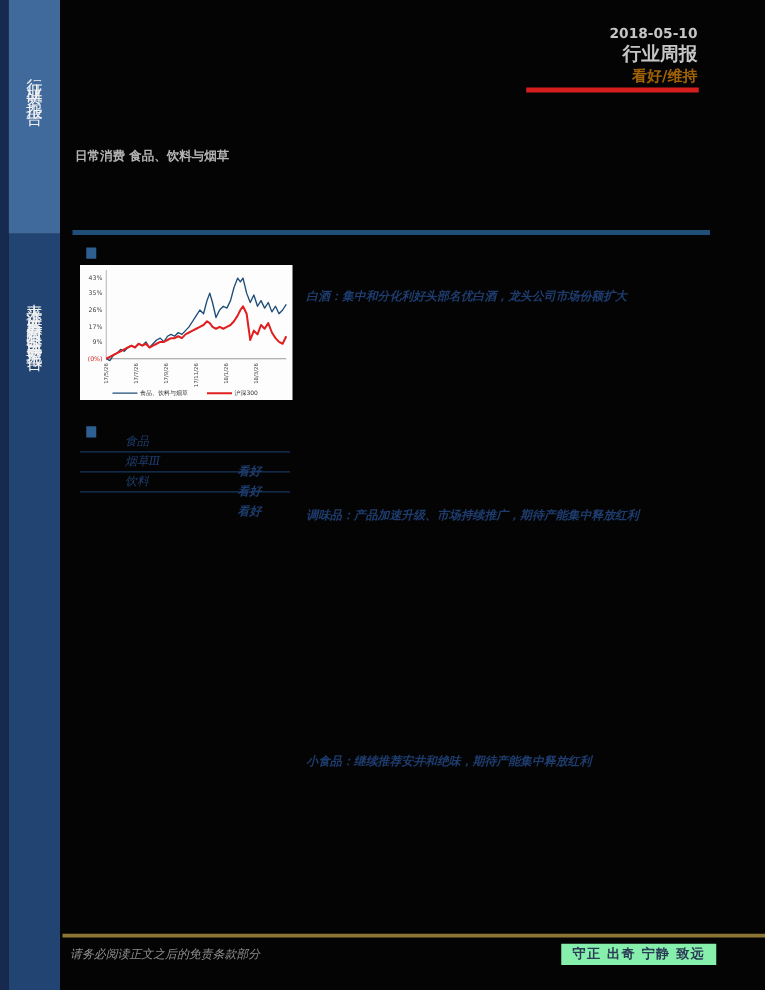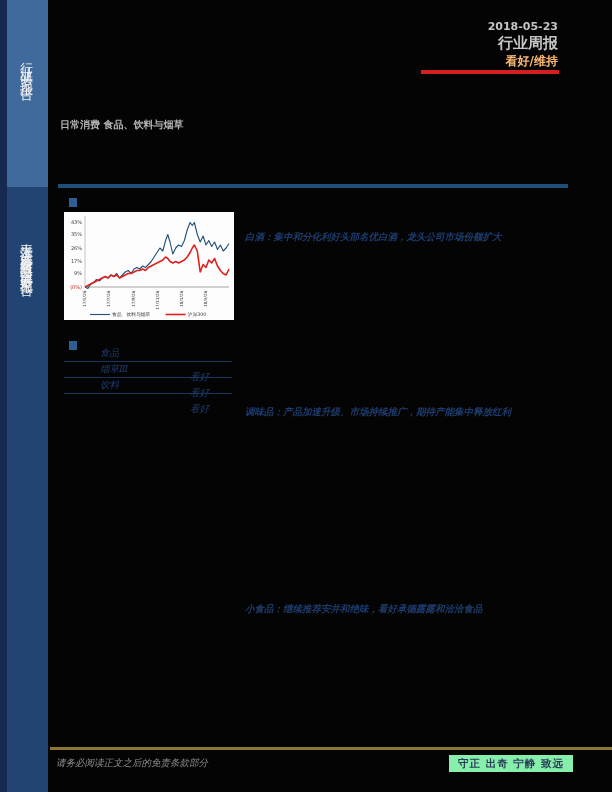--- a/index.html
+++ b/index.html
@@ -20,40 +20,40 @@
   .logo-mark{position:absolute;left:4px;top:4px;}
   .logo-cn{position:absolute;left:71px;top:28px;font-size:24px;font-weight:bold;
            color:#24338f;letter-spacing:0.5px;white-space:nowrap;}
   .logo-en{position:absolute;left:72px;top:58px;font-size:10.5px;font-weight:bold;
            color:#24338f;letter-spacing:1.6px;white-space:nowrap;}
 
   
   .hdr-right{position:absolute;right:54px;top:18px;text-align:right;}
   .hdr-date{font-size:11px;font-weight:bold;color:#c6c6c6;line-height:17px;}
   .hdr-type{font-size:15px;font-weight:bold;color:#c6c6c6;line-height:17px;}
-  .hdr-rating{font-size:12px;font-weight:bold;color:#fdba74;line-height:18px;}
+  .hdr-rating{font-size:12px;font-weight:bold;color:#a16207;line-height:18px;}
   .hdr-redline{position:absolute;left:421px;top:70px;width:138px;height:4px;background:#d51f1f;}
 
   
   .subtitle{position:absolute;left:60px;top:118px;font-size:10px;font-weight:bold;color:#b4b4b4;}
   .blue-divider{position:absolute;left:58px;top:184px;width:510px;height:4px;background:#1f4e79;}
 
   .bullet{position:absolute;width:8px;height:9px;background:#2d5f91;}
   .bullet.b1{left:69px;top:198px;}
   .bullet.b2{left:69px;top:341px;}
 
   
   .chart-box{position:absolute;left:64px;top:212px;width:170px;height:108px;background:#fdfdfd;}
 
   
   .ratings{position:absolute;left:64px;top:346px;width:168px;}
   .t-row{display:flex;align-items:center;height:15px;border-bottom:1.5px solid #17365d;}
   .t-label{flex:1;font-size:9.5px;font-weight:normal;font-style:italic;color:#1e3c6e;
            font-family:"DejaVu Serif",serif;margin-left:36px;}
-  .t-value{width:42px;font-size:9.5px;font-weight:normal;font-style:italic;color:#1e3c6e;
+  .t-value{width:42px;font-size:9.5px;font-weight:bold;font-style:italic;color:#1e3c6e;
            font-family:"DejaVu Serif",serif;margin-top:48px;}
 
   
   .para{position:absolute;left:245px;width:330px;font-size:9.5px;font-weight:bold;
         font-style:italic;color:#1e3c6e;font-family:Liberation Sans, sans-serif;white-space:nowrap;}
   .para.p1{top:231px;}
   .para.p2{top:406px;}
   .para.p3{top:603px;}
 
   
@@ -70,21 +70,21 @@
 <div class="page">
 
   <div class="sidebar-edge"></div>
   <div class="sidebar-top"></div>
   <div class="sidebar-bottom"></div>
   <div class="v-text top">行业研究报告</div>
   <div class="v-text bottom">太平洋证券股份有限公司证券研究报告</div>
 
 
   <div class="hdr-right">
-    <div class="hdr-date">2018-05-23</div>
+    <div class="hdr-date">2018-05-10</div>
     <div class="hdr-type">行业周报</div>
     <div class="hdr-rating">看好/维持</div>
   </div>
   <div class="hdr-redline"></div>
 
   <div class="subtitle">日常消费  食品、饮料与烟草</div>
   <div class="blue-divider"></div>
 
   <div class="bullet b1"></div>
   <div class="chart-box">
@@ -123,19 +123,19 @@
         <span class="t-value">看好</span>
       </div>
       <div class="t-row">
         <span class="t-label">饮料</span>
         <span class="t-value">看好</span>
       </div>
     </div>
 
   <div class="para p1">白酒：集中和分化利好头部名优白酒，龙头公司市场份额扩大</div>
   <div class="para p2">调味品：产品加速升级、市场持续推广，期待产能集中释放红利</div>
-  <div class="para p3">小食品：继续推荐安井和绝味，看好承德露露和洽洽食品</div>
+  <div class="para p3">小食品：继续推荐安井和绝味，期待产能集中释放红利</div>
 
   <div class="gold-line"></div>
   <div class="footer-disclaimer">请务必阅读正文之后的免责条款部分</div>
   <div class="footer-motto">守正 出奇 宁静 致远</div>
 
 </div>
 
 </body></html>

